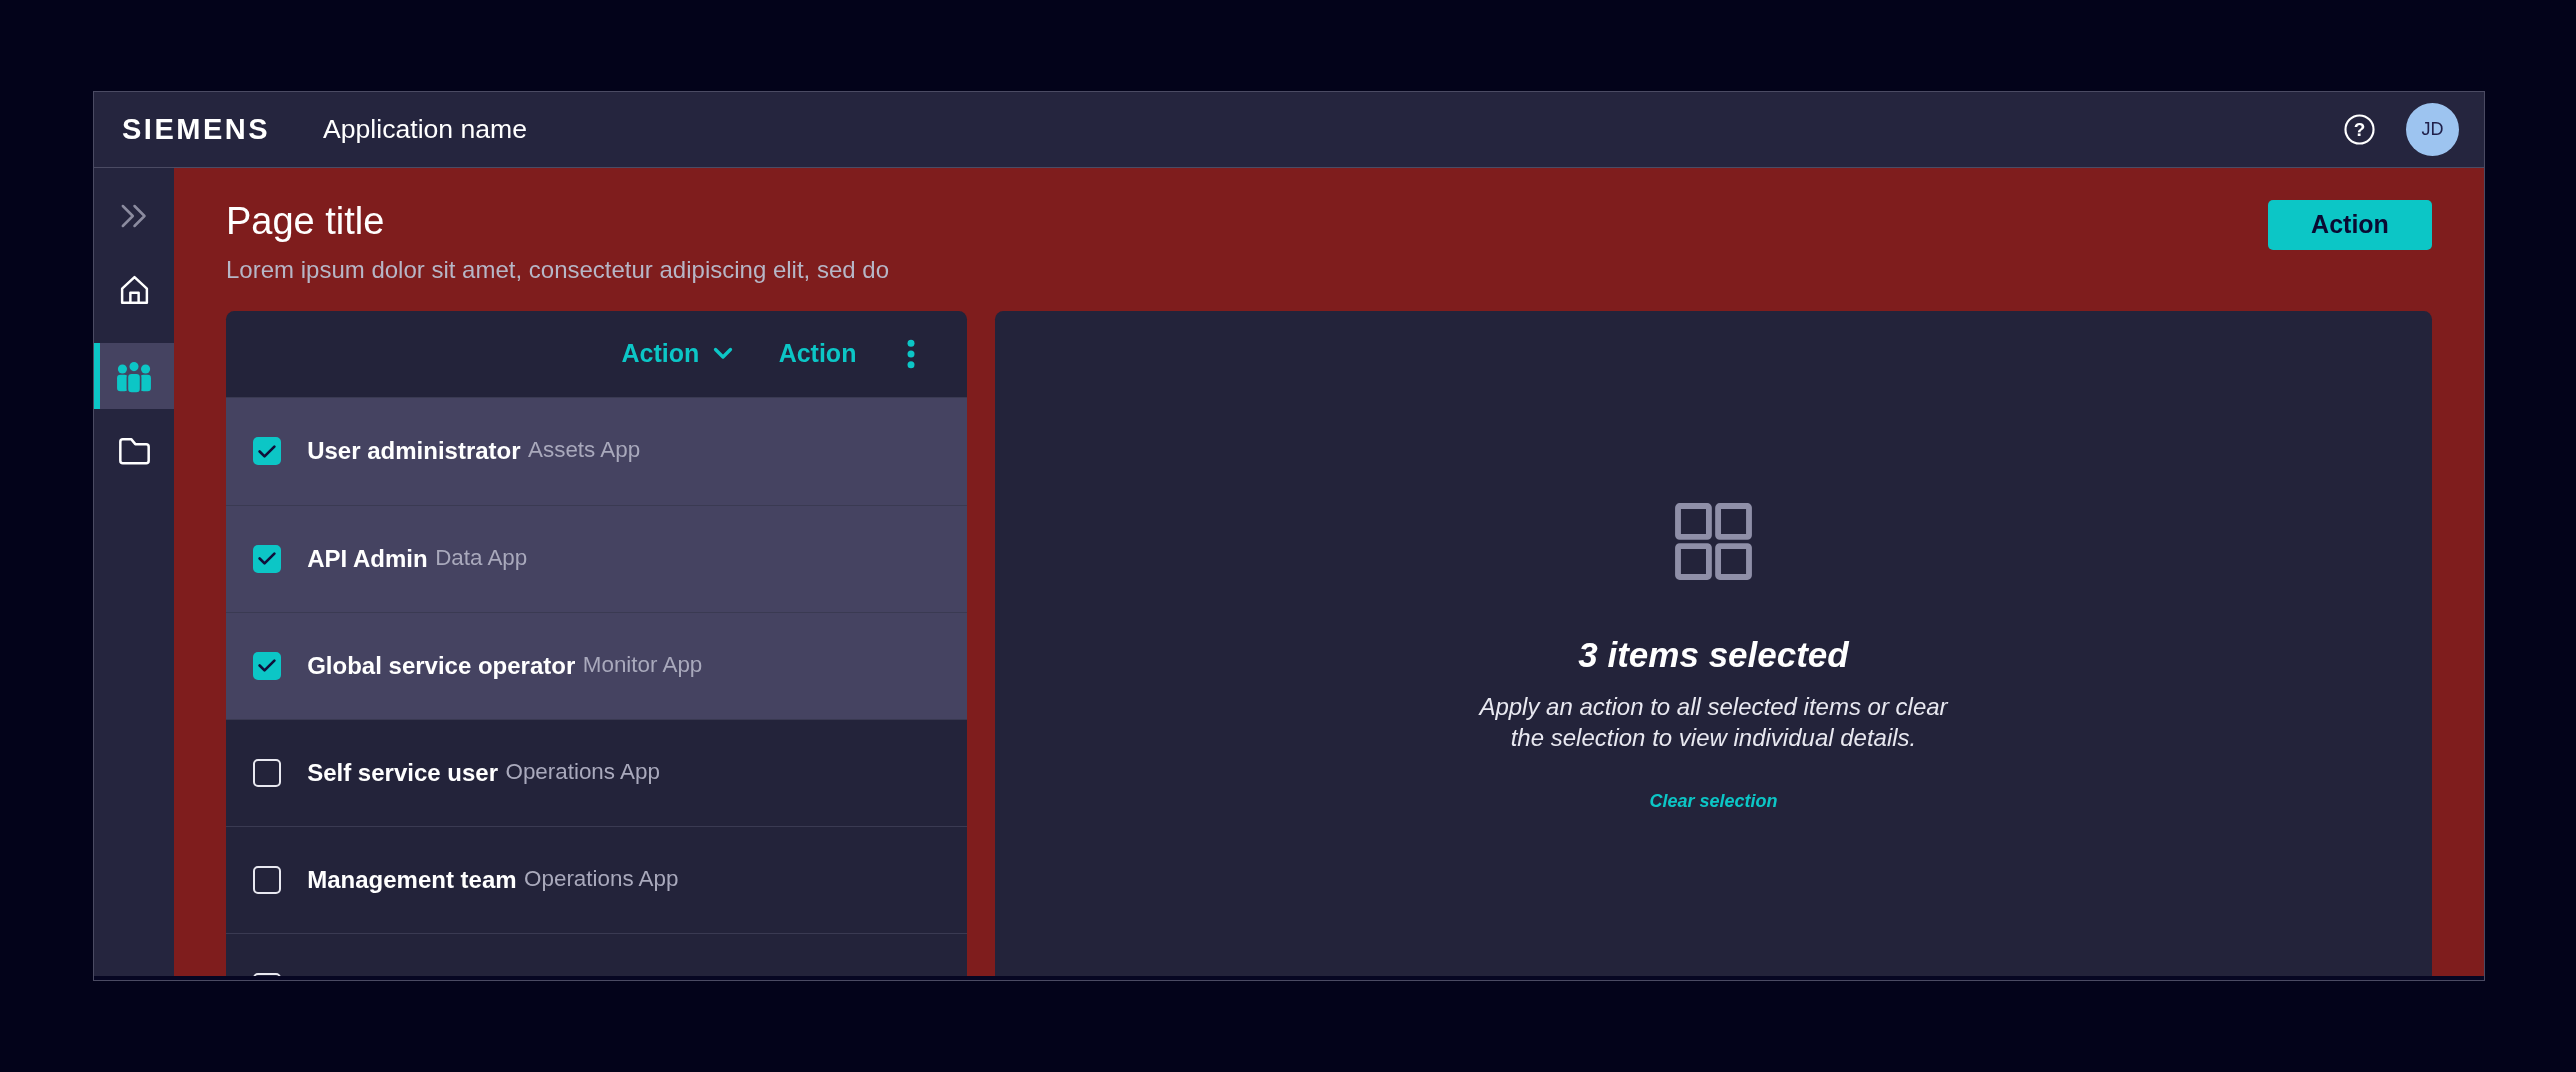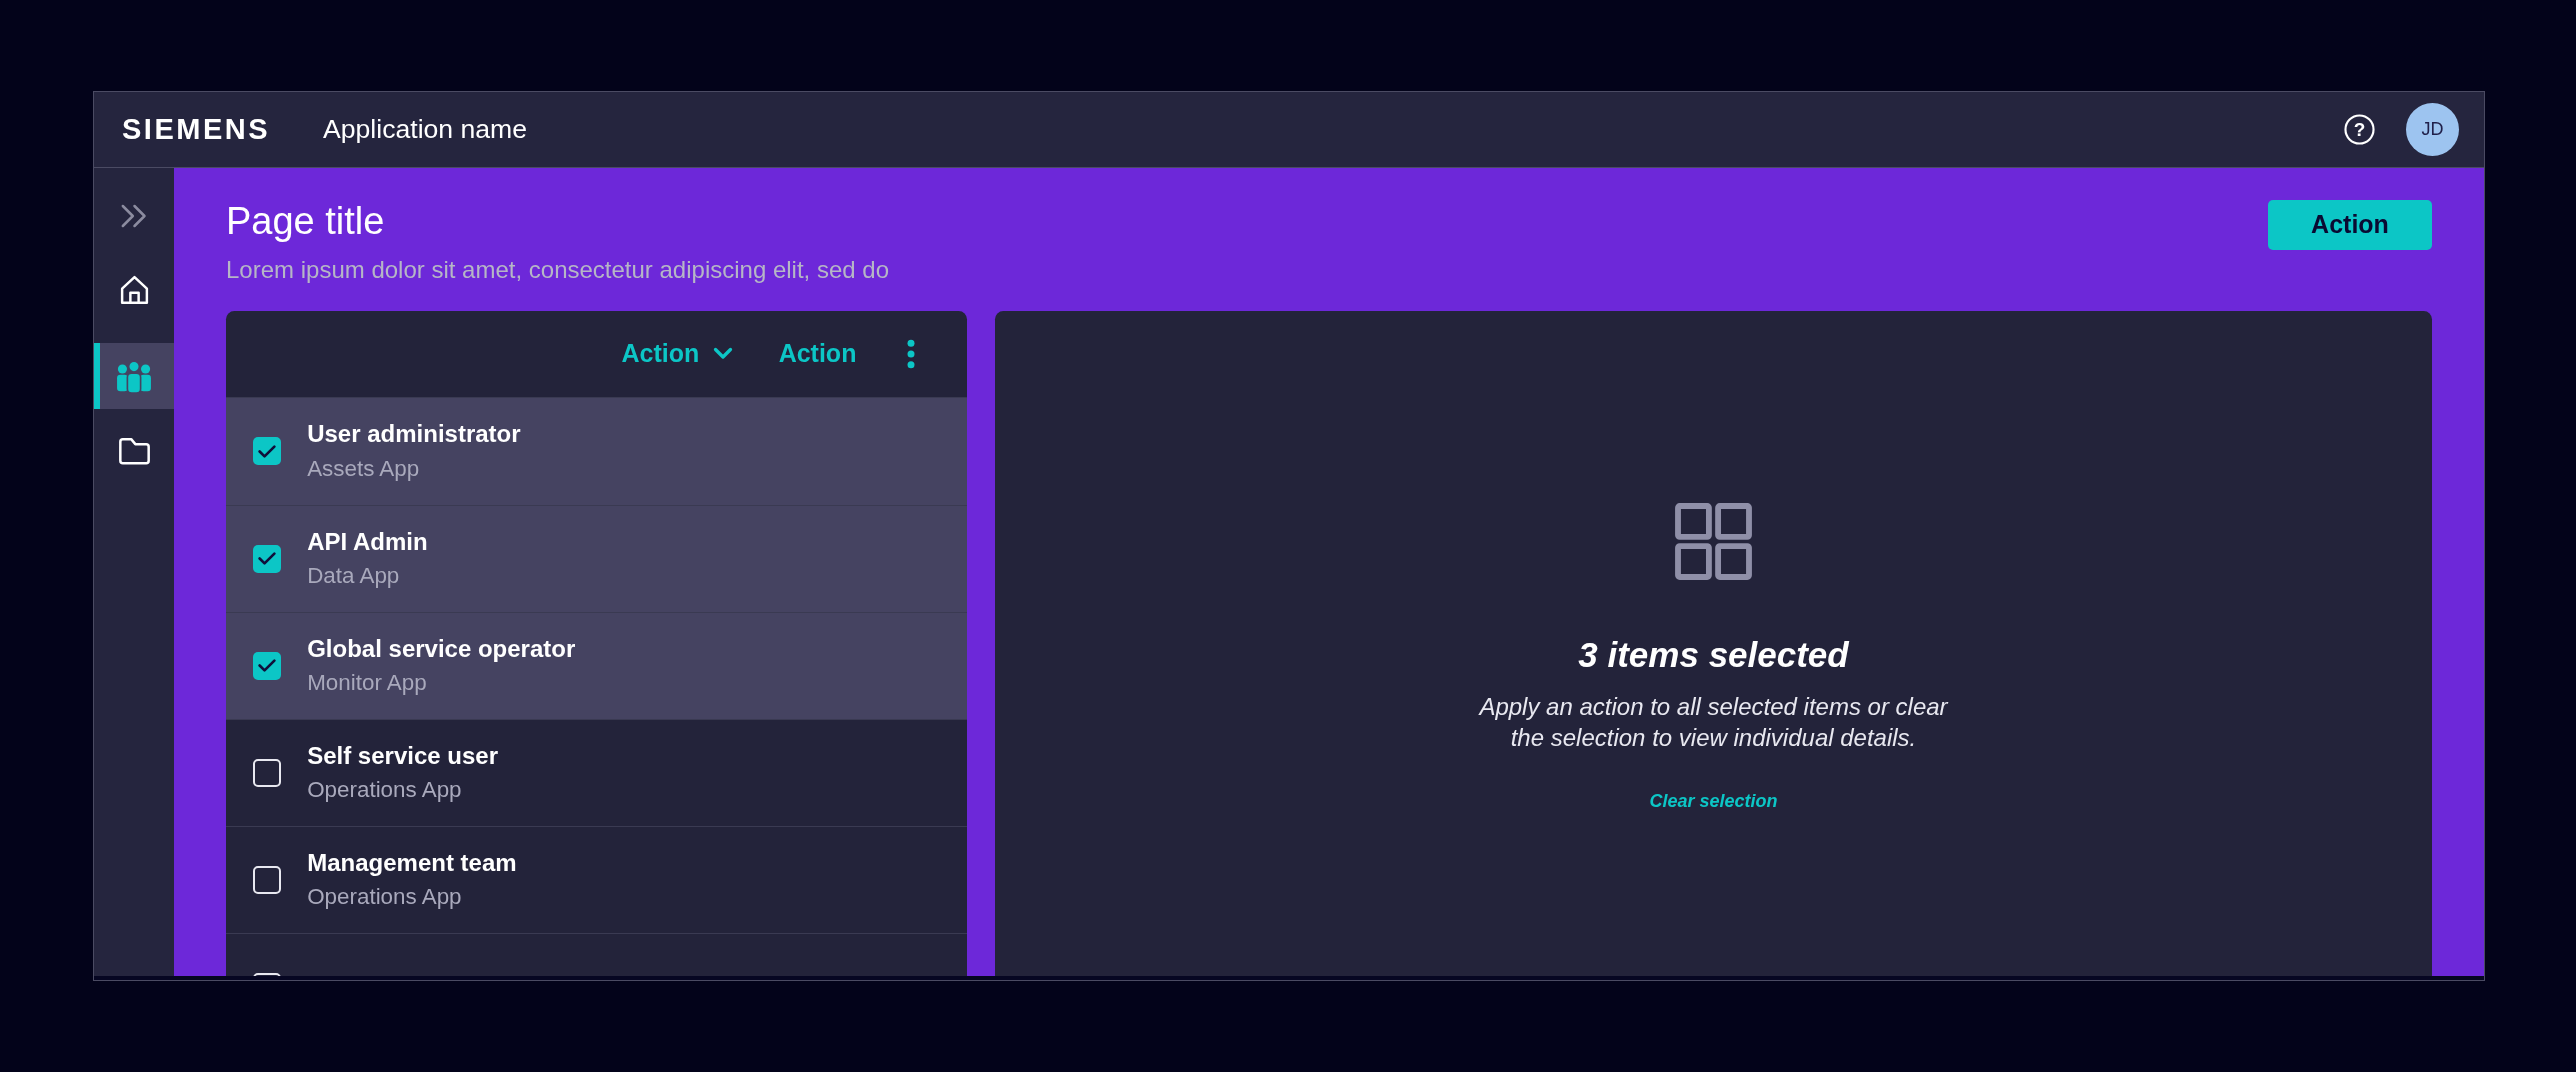--- a/index.html
+++ b/index.html
@@ -43,21 +43,21 @@
     cursor:pointer; position:relative;
   }
   .side-item.collapse { height:66px; margin-top:15px; }
   .side-item.active {
     height:66px; margin-top:13.3px; background:#454361;
   }
   .side-item.active::before {
     content:""; position:absolute; left:0; top:0; bottom:0; width:5.8px; background:#0cc6c6;
   }
   
-  .main { flex:1; background:#6d28d9; padding:30px 52px 0 52px; overflow:hidden; }
+  .main { flex:1; background:#7f1d1d; padding:30px 52px 0 52px; overflow:hidden; }
   .page-head { display:flex; align-items:flex-start; justify-content:space-between; }
   .page-title { color:#fff; font-size:38px; font-weight:400; line-height:46px; }
   .page-subtitle { color:#b6b6c6; font-size:24px; font-weight:400; margin-top:11.6px; }
   .primary-btn {
     background:#0cc6c6; color:#0a0a32; border:none; border-radius:5px;
     width:164px; height:50px; font-size:25px; font-weight:700;
     font-family:inherit; cursor:pointer; margin-top:1.7px;
   }
   .content-row { display:flex; gap:28px; margin-top:27px; height:668px; }
   
@@ -79,21 +79,21 @@
     padding-left:26.6px; gap:26.6px; cursor:pointer;
   }
   .list-row + .list-row { border-top:1.7px solid #3a3a52; }
   .list-row.selected { background:#454361; }
   .checkbox {
     width:28px; height:28px; flex:none; border-radius:5px;
     border:2.5px solid #e8e8f0; background:transparent;
     display:flex; align-items:center; justify-content:center; cursor:pointer;
   }
   .checkbox.checked { border:none; background:#0cc6c6; }
-  .row-text { display:flex; flex-direction:column; gap:7.5px; }
+  .row-text { display:flex; flex-direction:row; gap:7.5px; }
   .row-title { color:#fff; font-size:24px; font-weight:700; }
   .row-subtitle { color:#a9a9bc; font-size:22.4px; font-weight:400; }
   
   .detail-panel {
     flex:1; background:#23233a; border-radius:8.3px 8.3px 0 0;
     display:flex; flex-direction:column; align-items:center; justify-content:center;
     padding-top:23px;
     font-style:italic;
   }
   .detail-heading { color:#fff; font-size:35px; font-weight:700; margin-top:53px; }

